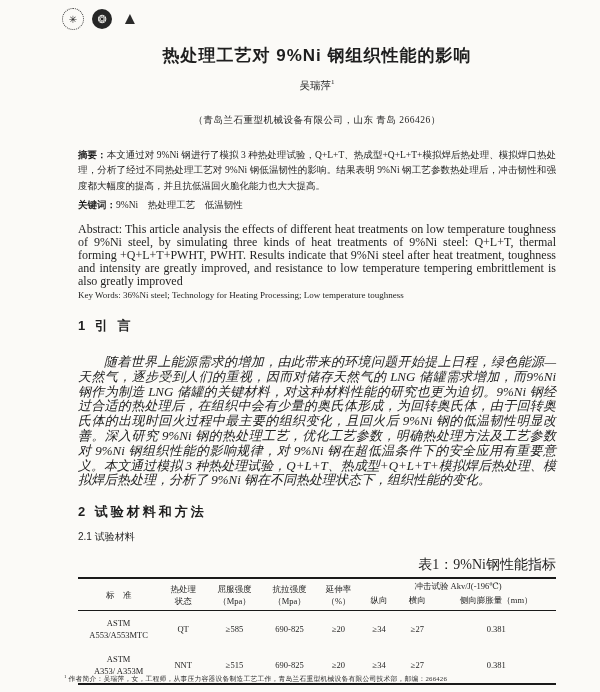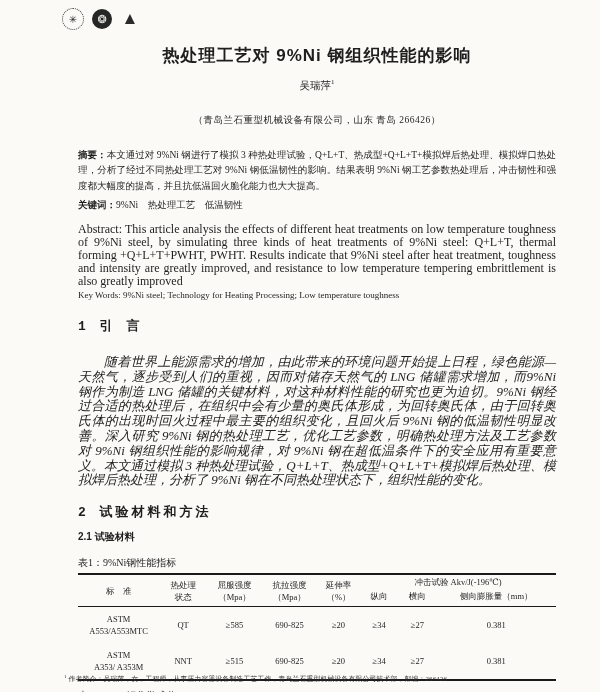--- a/index.html
+++ b/index.html
@@ -30,26 +30,26 @@
   .affil{margin-top:21px;text-align:center;font-size:9.5px;letter-spacing:.5px;}
   
   .para{margin:0;text-align:justify;}
   .abs-cn{margin-top:20px;font-size:9.5px;line-height:15.5px;}
   .kw-cn{margin-top:5px;font-size:9.5px;line-height:12px;}
   .abs-en{margin-top:12px;font-size:12px;line-height:13px;text-align:justify;}
   .kw-en{margin-top:1px;font-size:9px;line-height:13px;}
   b.lbl{font-family:"Liberation Sans","DejaVu Sans",sans-serif;font-weight:bold;}
   
   .h1{margin:15px 0 0 0;font-size:13px;font-weight:bold;
-      font-family:Liberation Mono, monospace;letter-spacing:3px;}
-  .h2{margin:9px 0 12px 0;font-size:10px;font-weight:bold;
+      font-family:Liberation Sans, sans-serif;letter-spacing:3px;}
+  .h2{margin:9px 0 12px 0;font-size:10px;font-weight:normal;
       font-family:"Liberation Sans","DejaVu Sans",sans-serif;}
   .body-para{margin-top:20px;font-size:13px;line-height:14.8px;text-indent:2em;font-style:italic;}
   
-  .tcap{margin-top:8px;text-align:left;font-size:10px;}
+  .tcap{margin-top:8px;text-align:right;font-size:14px;}
   table{border-collapse:collapse;width:100%;table-layout:fixed;}
   .t1{margin-top:3px;border-top:2.5px solid #1a1a1a;border-bottom:2.5px solid #1a1a1a;}
   .t1 th,.t1 td{font-weight:normal;font-size:8.5px;text-align:center;padding:1px 0;line-height:12px;}
   .t1 thead tr.sub th{padding-bottom:4px;}
   .t1 thead{border-bottom:1.5px solid #1a1a1a;}
   .t1 td{padding-top:6px;padding-bottom:6px;}
   .two-line span{display:block;text-align:center;}
   .t2{margin-top:2px;border-top:1.2px solid #1a1a1a;border-bottom:2.5px solid #1a1a1a;}
   .t2 th{font-weight:normal;font-size:8.5px;text-align:center;padding:3px 0 4px 0;}
   
@@ -73,21 +73,21 @@
   <div class="author"><span>吴瑞萍</span><sup>1</sup></div>
 
   <div class="affil">（青岛兰石重型机械设备有限公司，山东 青岛 266426）</div>
 
   <p class="para abs-cn"><b class="lbl">摘要：</b><span>本文通过对 9%Ni 钢进行了模拟 3 种热处理试验，Q+L+T、热成型+Q+L+T+模拟焊后热处理、模拟焊口热处理，分析了经过不同热处理工艺对 9%Ni 钢低温韧性的影响。结果表明 9%Ni 钢工艺参数热处理后，冲击韧性和强度都大幅度的提高，并且抗低温回火脆化能力也大大提高。</span></p>
 
   <p class="para kw-cn"><b class="lbl">关键词：</b><span>9%Ni　热处理工艺　低温韧性</span></p>
 
   <p class="para abs-en"><span>Abstract:</span> <span>This article analysis the effects of different heat treatments on low temperature toughness of 9%Ni steel, by simulating three kinds of heat treatments of 9%Ni steel: Q+L+T, thermal forming +Q+L+T+PWHT, PWHT. Results indicate that 9%Ni steel after heat treatment, toughness and intensity are greatly improved, and resistance to low temperature tempering embrittlement is also greatly improved</span></p>
 
-  <p class="para kw-en">Key Words: 9%Ni steel; Technology for Heating Processing; Low temperature toughness</p>
+  <p class="para kw-en">Key Words: 36%Ni steel; Technology for Heating Processing; Low temperature toughness</p>
 
   <h2 class="h1">1 引 言</h2>
   <p class="para body-para">随着世界上能源需求的增加，由此带来的环境问题开始提上日程，绿色能源—天然气，逐步受到人们的重视，因而对储存天然气的 LNG 储罐需求增加，而9%Ni 钢作为制造 LNG 储罐的关键材料，对这种材料性能的研究也更为迫切。9%Ni 钢经过合适的热处理后，在组织中会有少量的奥氏体形成，为回转奥氏体，由于回转奥氏体的出现时回火过程中最主要的组织变化，且回火后 9%Ni 钢的低温韧性明显改善。深入研究 9%Ni 钢的热处理工艺，优化工艺参数，明确热处理方法及工艺参数对 9%Ni 钢组织性能的影响规律，对 9%Ni 钢在超低温条件下的安全应用有重要意义。本文通过模拟 3 种热处理试验，Q+L+T、热成型+Q+L+T+模拟焊后热处理、模拟焊后热处理，分析了 9%Ni 钢在不同热处理状态下，组织性能的变化。</p>
 
   <h2 class="h1">2 试验材料和方法</h2>
   <h3 class="h2">2.1 试验材料</h3>
 
   <div class="tcap">表1：9%Ni钢性能指标</div>
 
   <table class="t1">

